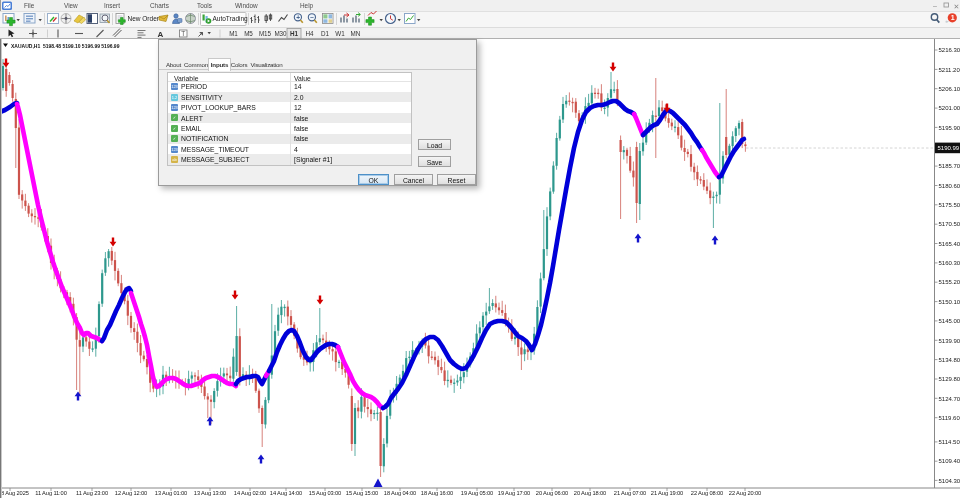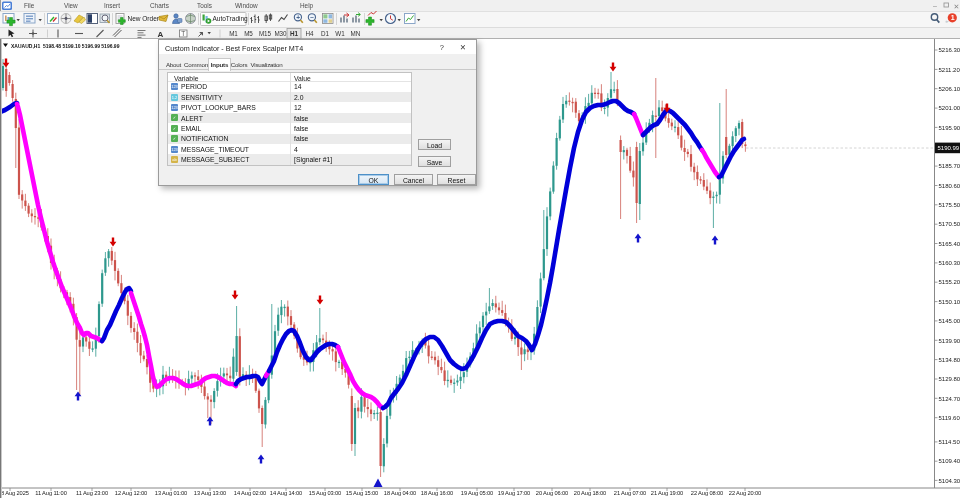--- a/index.html
+++ b/index.html
@@ -749,21 +749,20 @@
 <text x="248.5" y="36" font-size="6.3" fill="#333" text-anchor="middle" font-weight="normal">M5</text>
 <text x="265" y="36" font-size="6.3" fill="#333" text-anchor="middle" font-weight="normal">M15</text>
 <text x="280.5" y="36" font-size="6.3" fill="#333" text-anchor="middle" font-weight="normal">M30</text>
 <text x="294" y="36" font-size="6.3" fill="#333" text-anchor="middle" font-weight="bold">H1</text>
 <text x="309.5" y="36" font-size="6.3" fill="#333" text-anchor="middle" font-weight="normal">H4</text>
 <text x="325" y="36" font-size="6.3" fill="#333" text-anchor="middle" font-weight="normal">D1</text>
 <text x="340" y="36" font-size="6.3" fill="#333" text-anchor="middle" font-weight="normal">W1</text>
 <text x="355.5" y="36" font-size="6.3" fill="#333" text-anchor="middle" font-weight="normal">MN</text>
 </svg>
 <div class="dlg">
-<div class="dlg-title">Custom Indicator - Best Forex Scalper MT4<span class="dlg-q">?</span><span class="dlg-x">✕</span></div>
 <div class="dlg-tabs">
         <span class="tab" style="left:4px;width:21px">About</span>
         <span class="tab" style="left:25px;width:24px">Common</span>
         <span class="tab sel" style="left:49px;width:23px">Inputs</span>
         <span class="tab" style="left:68px;width:24px">Colors</span>
         <span class="tab" style="left:90px;width:35px">Visualization</span>
       </div>
 <div class="dlg-table">
 <div class="thead">
           <span style="position:absolute;left:6px;top:1.5px">Variable</span>

